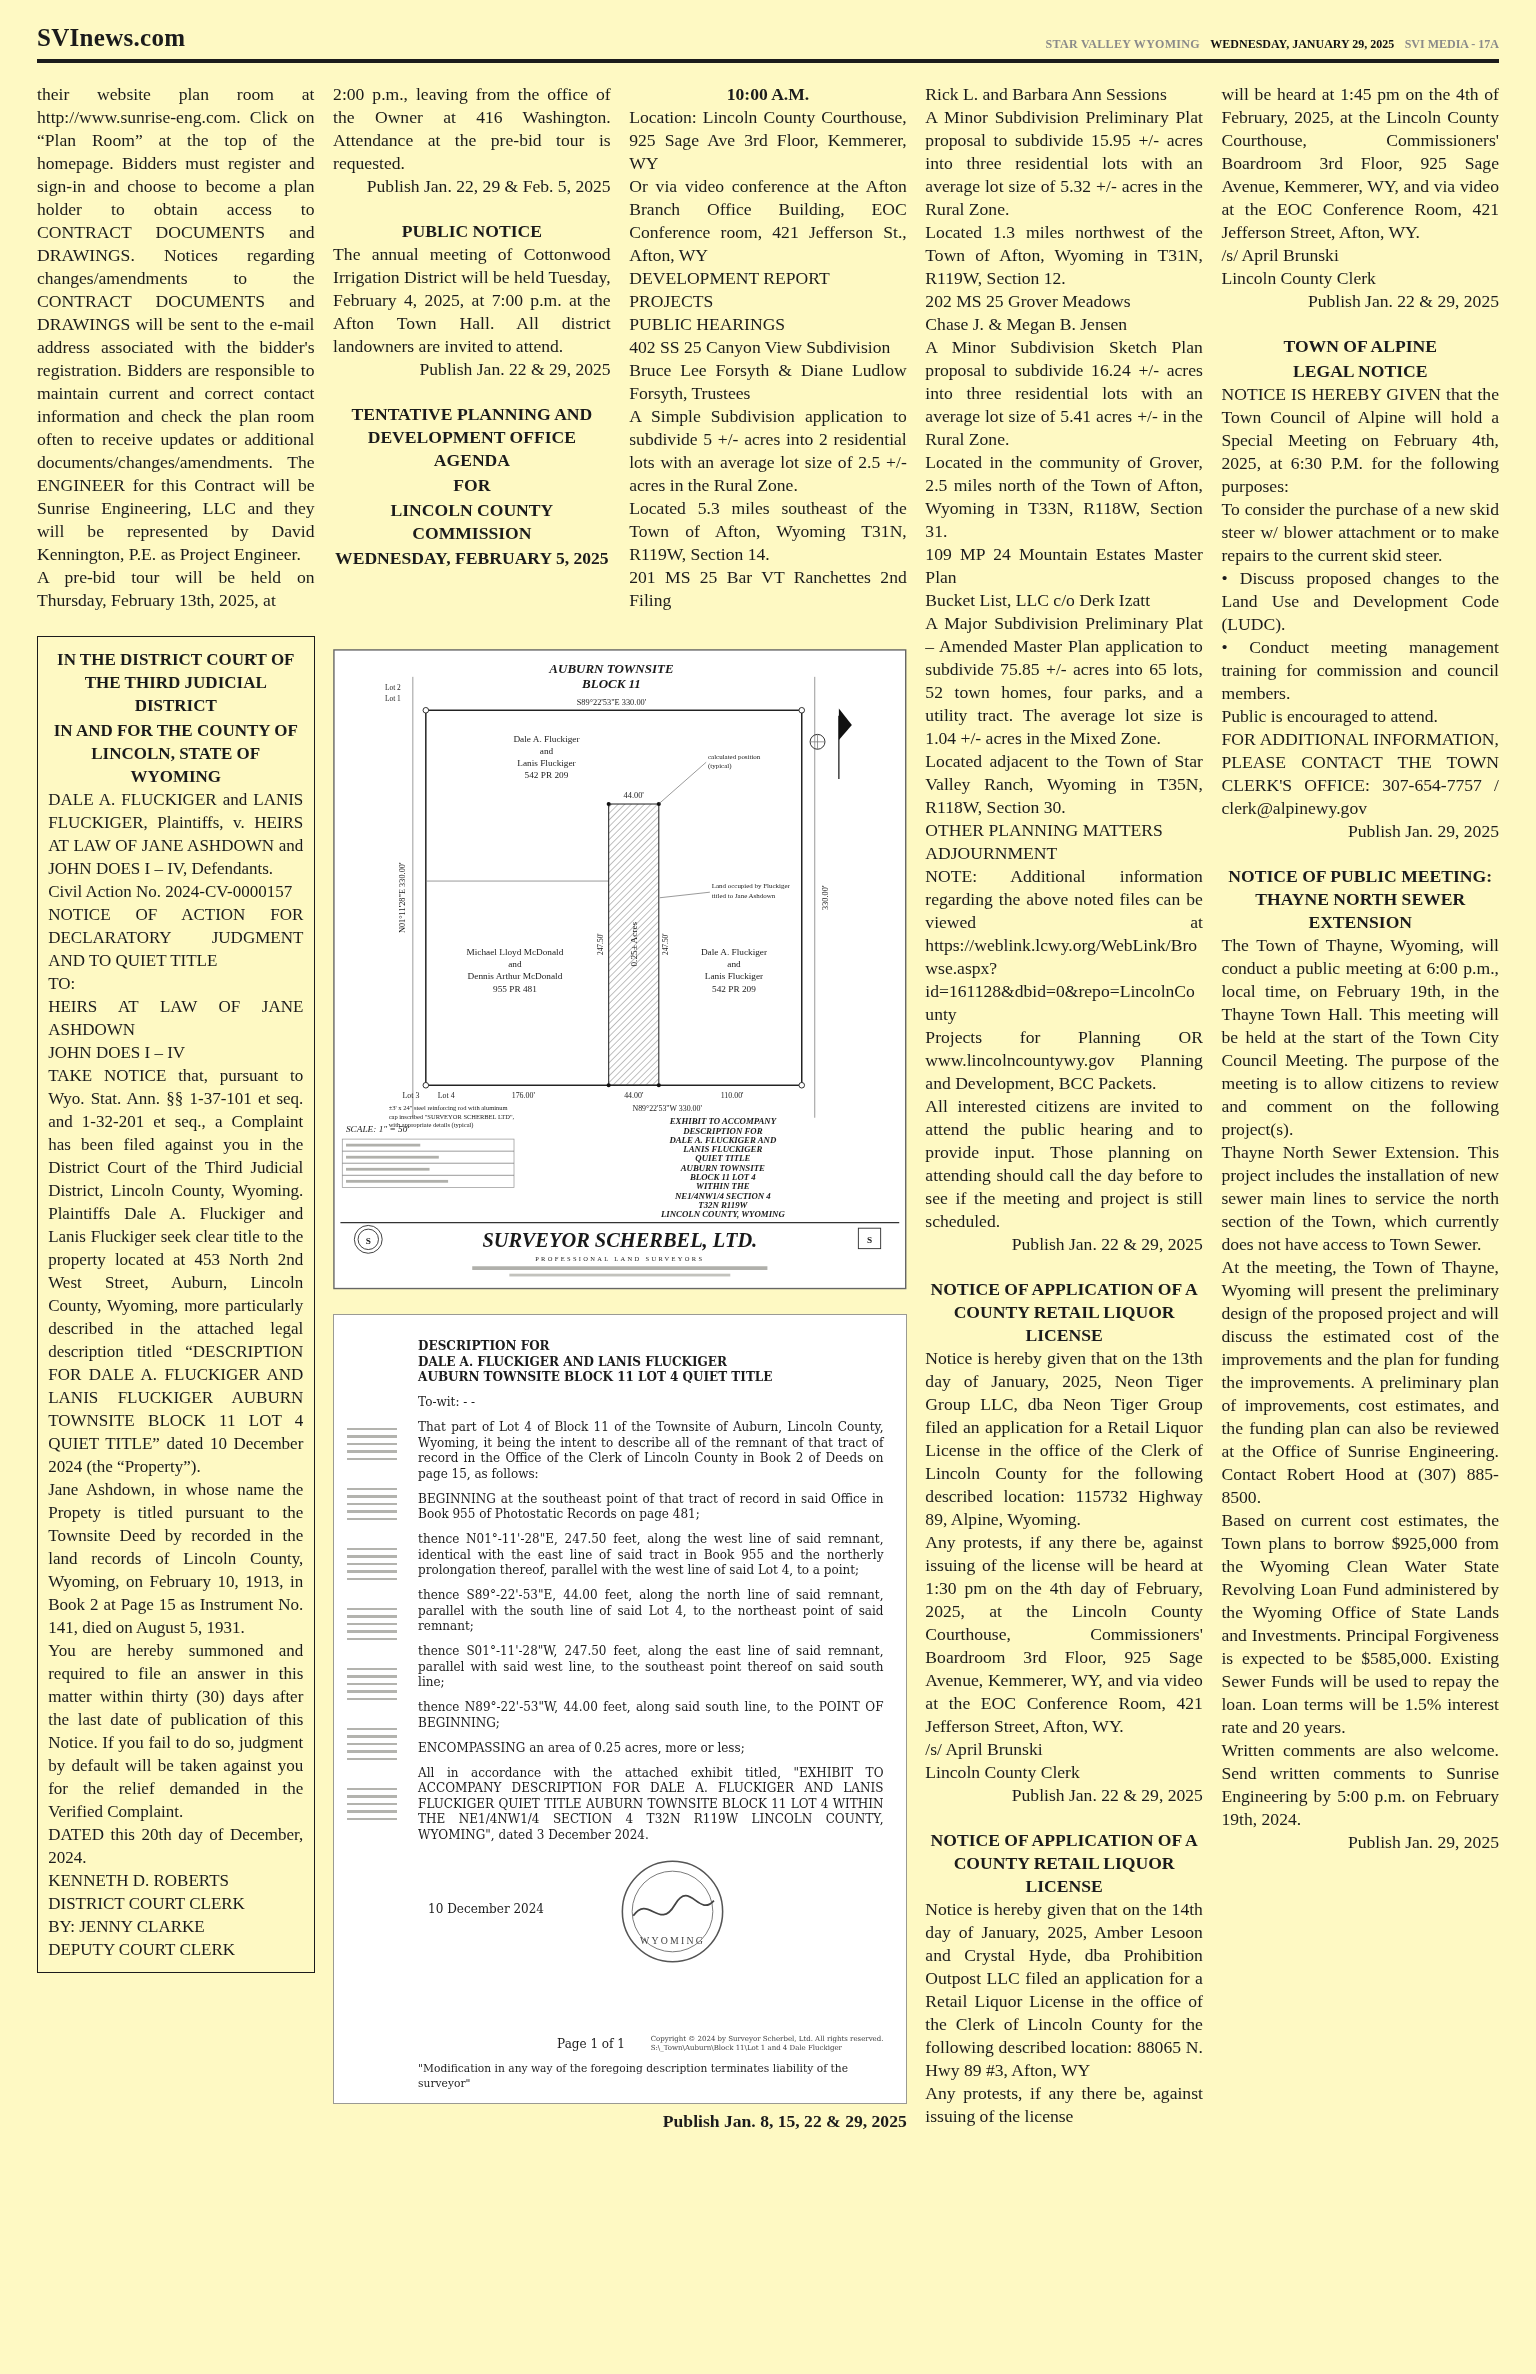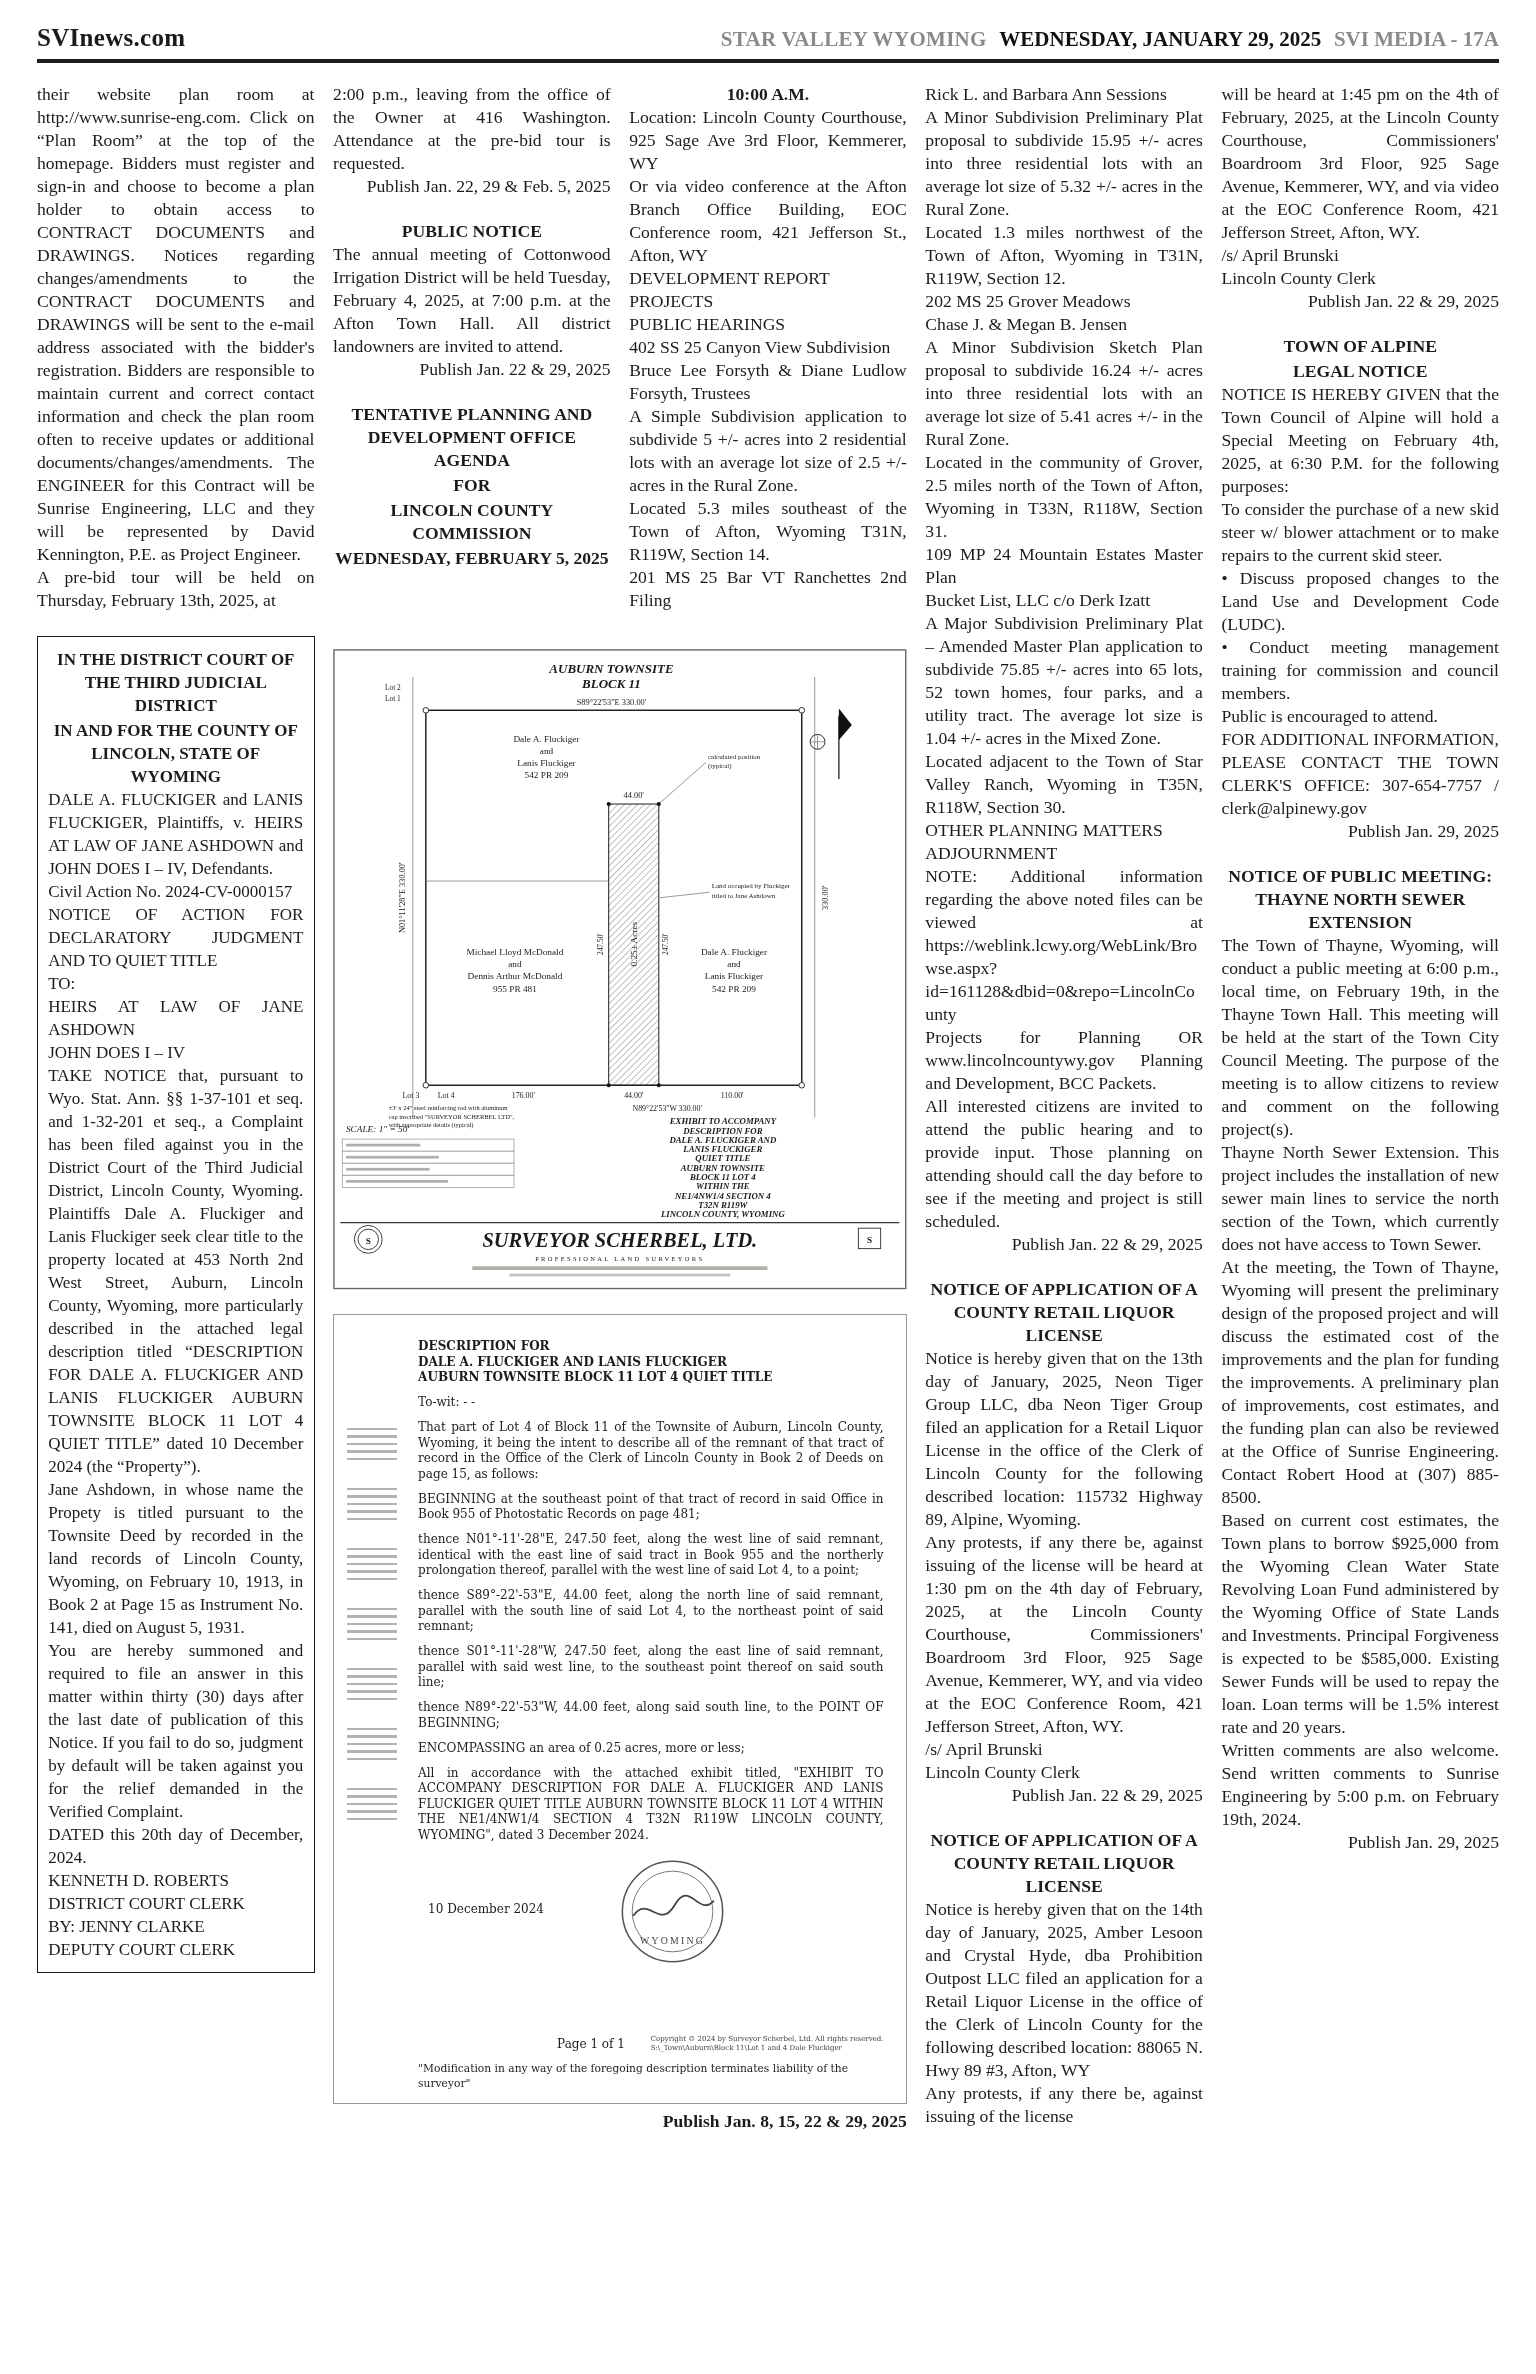--- a/index.html
+++ b/index.html
@@ -1,21 +1,21 @@
 <!DOCTYPE html>
 <html style="font-size:15px"><head>
 <meta charset="utf-8">
 <style>
   *{margin:0;padding:0;box-sizing:border-box}
   html,body{background:#e8e6e1}
   body{width:1536px;font-family:"Liberation Serif",serif;color:#1b1b1b}
-  .page{width:1536px;height:2375px;background:#ffffff;padding:0 37px;overflow:hidden;margin:0 auto}
+  .page{width:1536px;height:2375px;background:#fef9c3;padding:0 37px;overflow:hidden;margin:0 auto}
   header{display:flex;justify-content:space-between;align-items:flex-end;padding-top:24px;padding-bottom:7.4px}
   .site{font-size:25px;font-weight:bold;letter-spacing:0.3px}
-  .hdr-right{font-size:21px;white-space:nowrap}
+  .hdr-right{font-size:12px;white-space:nowrap}
   .hdr-right .loc{color:#8a8a8a;font-weight:bold;letter-spacing:0.3px}
   .hdr-right .date{color:#111;font-weight:bold;margin-left:7.4px}
   .hdr-right .ed{color:#8a8a8a;font-weight:bold;margin-left:7.4px}
   .rule{height:3.7px;background:#1c1c1c;margin-bottom:20.4px}
   .content{display:grid;grid-template-columns:repeat(5,1fr);column-gap:18.6px;grid-template-rows:auto auto}
   .colwrap{min-width:0}
   .span-col1{grid-column:1;grid-row:1/3}
   .span-col2top{grid-column:2;grid-row:1}
   .span-col3top{grid-column:3;grid-row:1}
   .span-plat{grid-column:2/4;grid-row:2;margin-top:37px}

